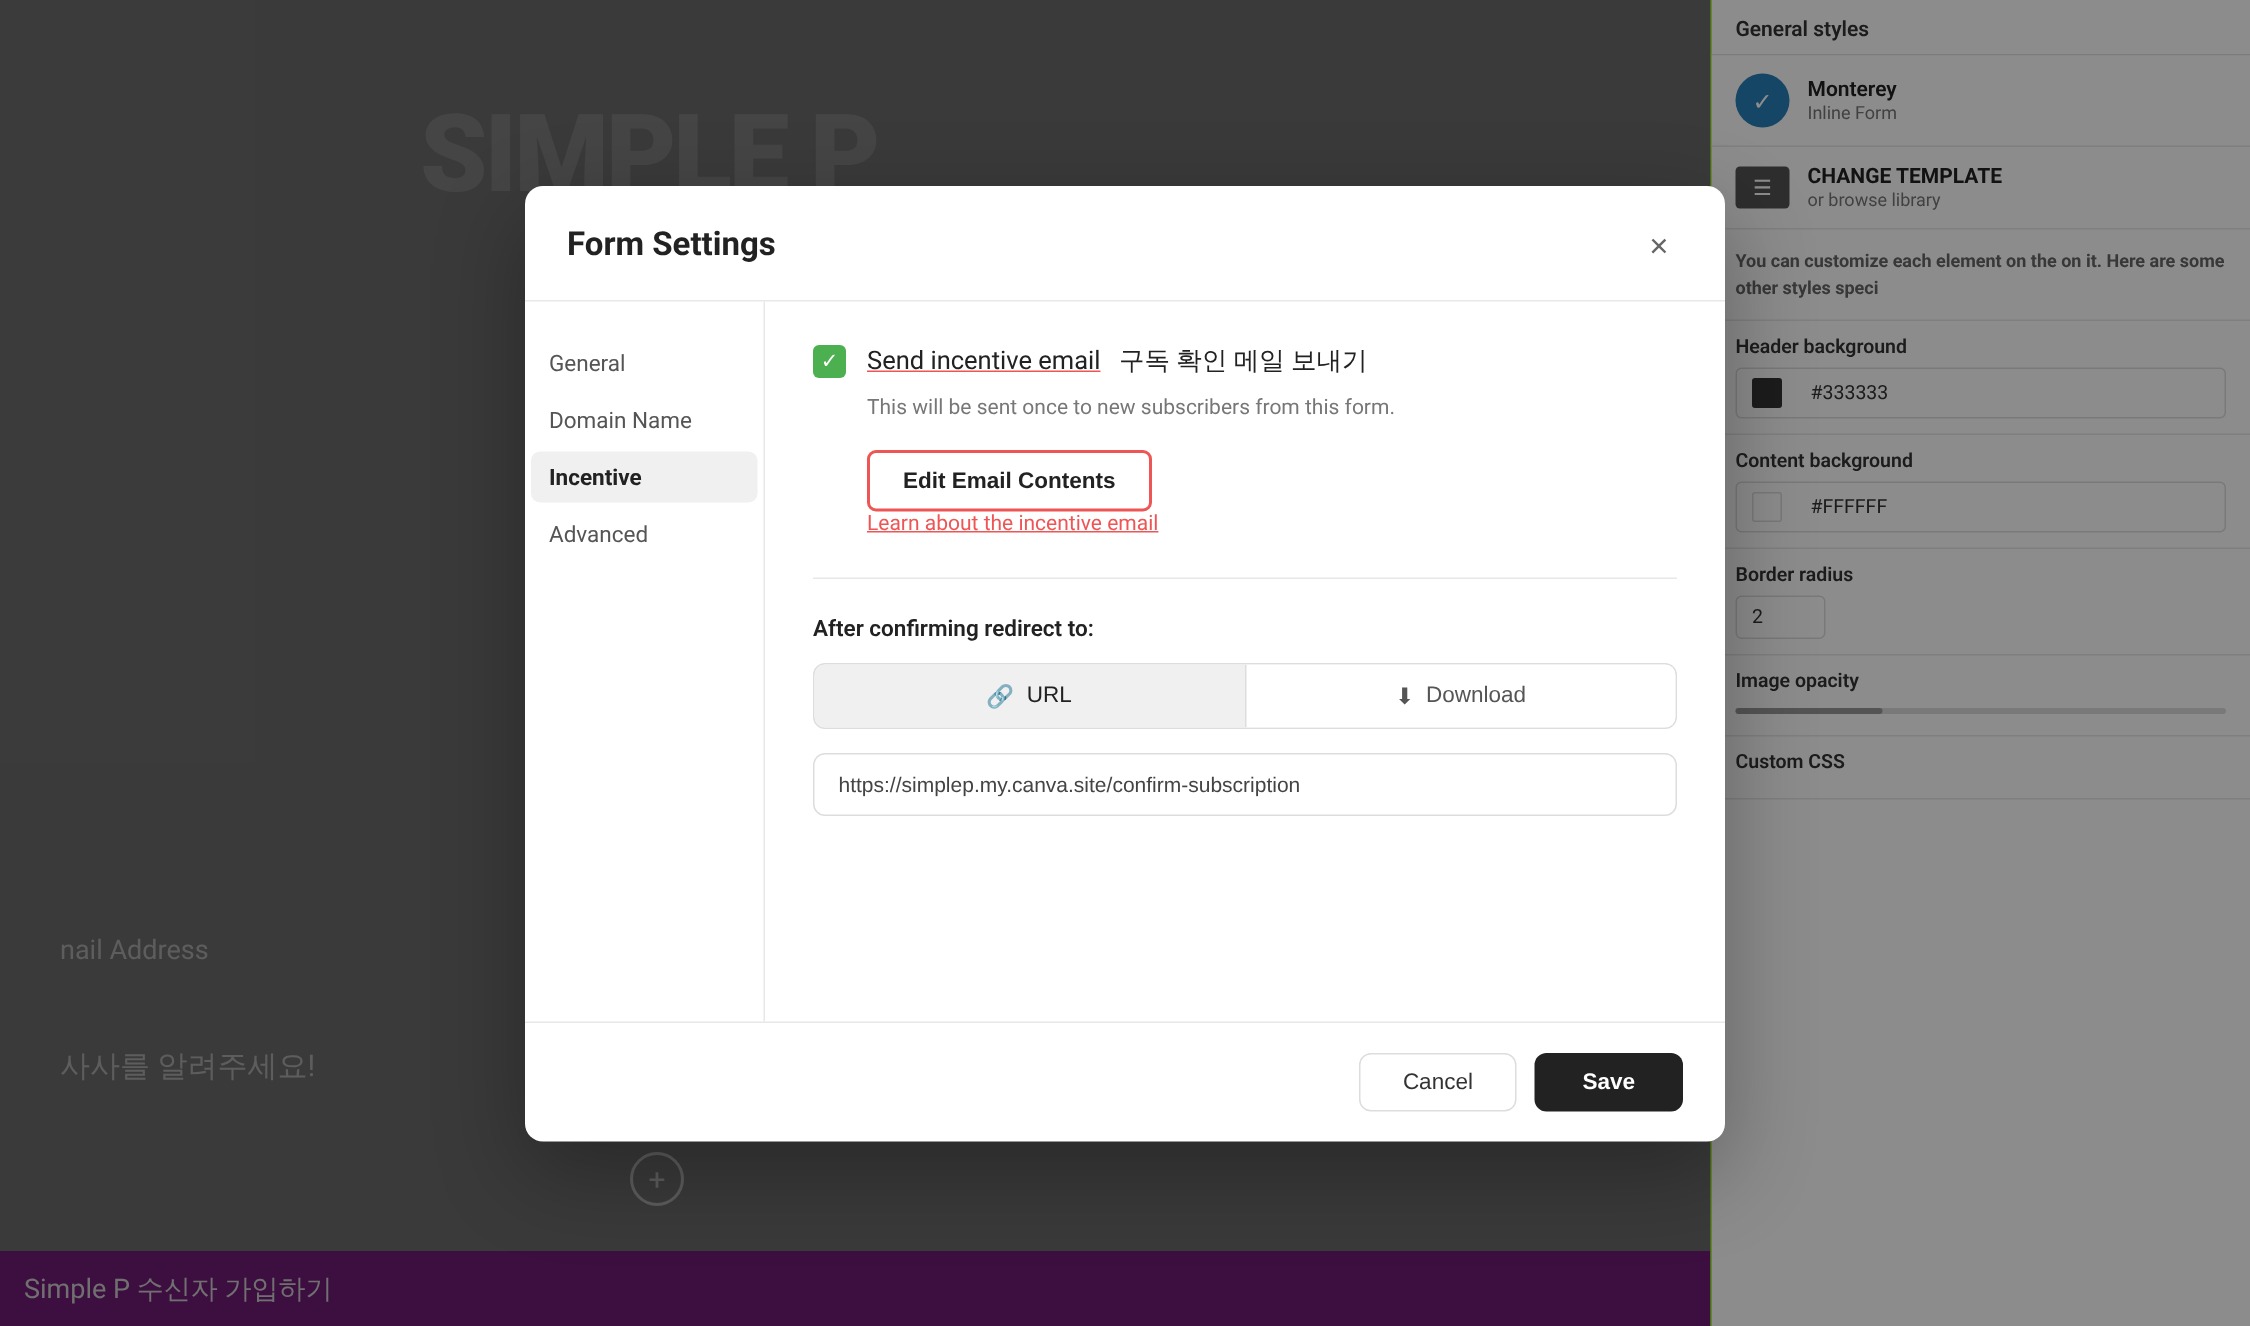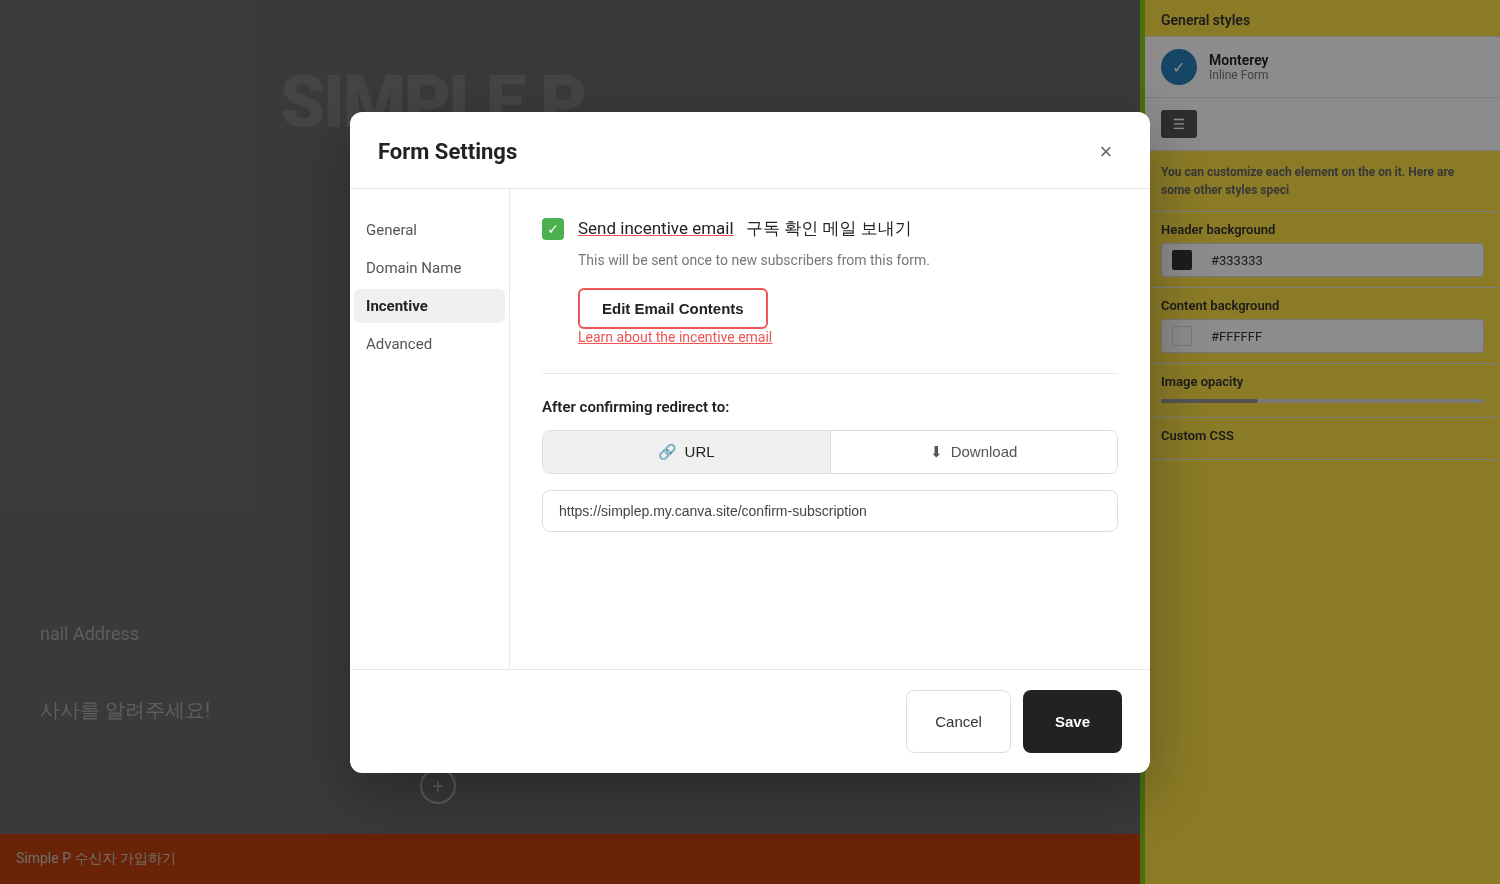--- a/index.html
+++ b/index.html
@@ -53,48 +53,48 @@
       color: #aaa;
       font-size: 20px;
     }
 
     .bg-bottom-bar {
       position: absolute;
       bottom: 0;
       left: 0;
       right: 0;
       height: 50px;
-      background: #c2410c;
+      background: #701a75;
       display: flex;
       align-items: center;
       padding: 0 16px;
       color: #ccc;
-      font-size: 14px;
+      font-size: 18px;
     }
 
     .bg-add-btn {
       position: absolute;
       bottom: 80px;
       left: 420px;
       width: 36px;
       height: 36px;
       border: 2px solid #aaa;
       border-radius: 50%;
       display: flex;
       align-items: center;
       justify-content: center;
       color: #aaa;
       font-size: 20px;
     }
 
     
     .right-panel {
       width: 360px;
-      background: #fde047;
-      border-left: 5px solid #84cc16;
+      background: #ffffff;
+      border-left: 1px solid #84cc16;
       padding: 0;
       overflow: hidden;
       position: relative;
     }
 
     .panel-section-title {
       font-size: 14px;
       font-weight: 600;
       color: #333;
       padding: 12px 16px 8px;
@@ -509,21 +509,21 @@
     
     .modal-footer {
       display: flex;
       justify-content: flex-end;
       gap: 12px;
       padding: 20px 28px;
       border-top: 1px solid #e8e8e8;
     }
 
     .btn-cancel {
-      padding: 22px 28px;
+      padding: 10px 28px;
       font-size: 15px;
       font-weight: 500;
       color: #333;
       background: white;
       border: 1.5px solid #ddd;
       border-radius: 8px;
       cursor: pointer;
       text-align: center;
     }
 
@@ -574,40 +574,48 @@
     <div class="template-item">
       <div class="template-icon">✓</div>
       <div class="template-info">
         <div class="template-name">Monterey</div>
         <div class="template-sub">Inline Form</div>
       </div>
     </div>
 
     <div class="change-template-item">
       <div class="change-template-icon">☰</div>
+      <div class="change-template-text">
+        <div class="change-template-main">CHANGE TEMPLATE</div>
+        <div class="change-template-sub">or browse library</div>
+      </div>
     </div>
 
     <div class="panel-description">You can customize each element on the on it. Here are some other styles speci</div>
 
     <div class="panel-prop">
       <div class="panel-prop-label">Header background</div>
       <div class="panel-prop-value">
         <div class="color-swatch" style="background:#333333;"></div>
         <span>#333333</span>
       </div>
     </div>
 
     <div class="panel-prop">
       <div class="panel-prop-label">Content background</div>
       <div class="panel-prop-value">
         <div class="color-swatch" style="background:#FFFFFF; border:1px solid #ddd;"></div>
         <span>#FFFFFF</span>
       </div>
     </div>
 
+    <div class="panel-prop">
+      <div class="panel-prop-label">Border radius</div>
+      <div class="panel-prop-number">2</div>
+    </div>
 
 
     <div class="panel-prop">
       <div class="panel-prop-label">Image opacity</div>
       <div class="slider-container">
         <div class="slider-track">
             <div class="slider-fill"></div>
           </div>
       </div>
     </div>

